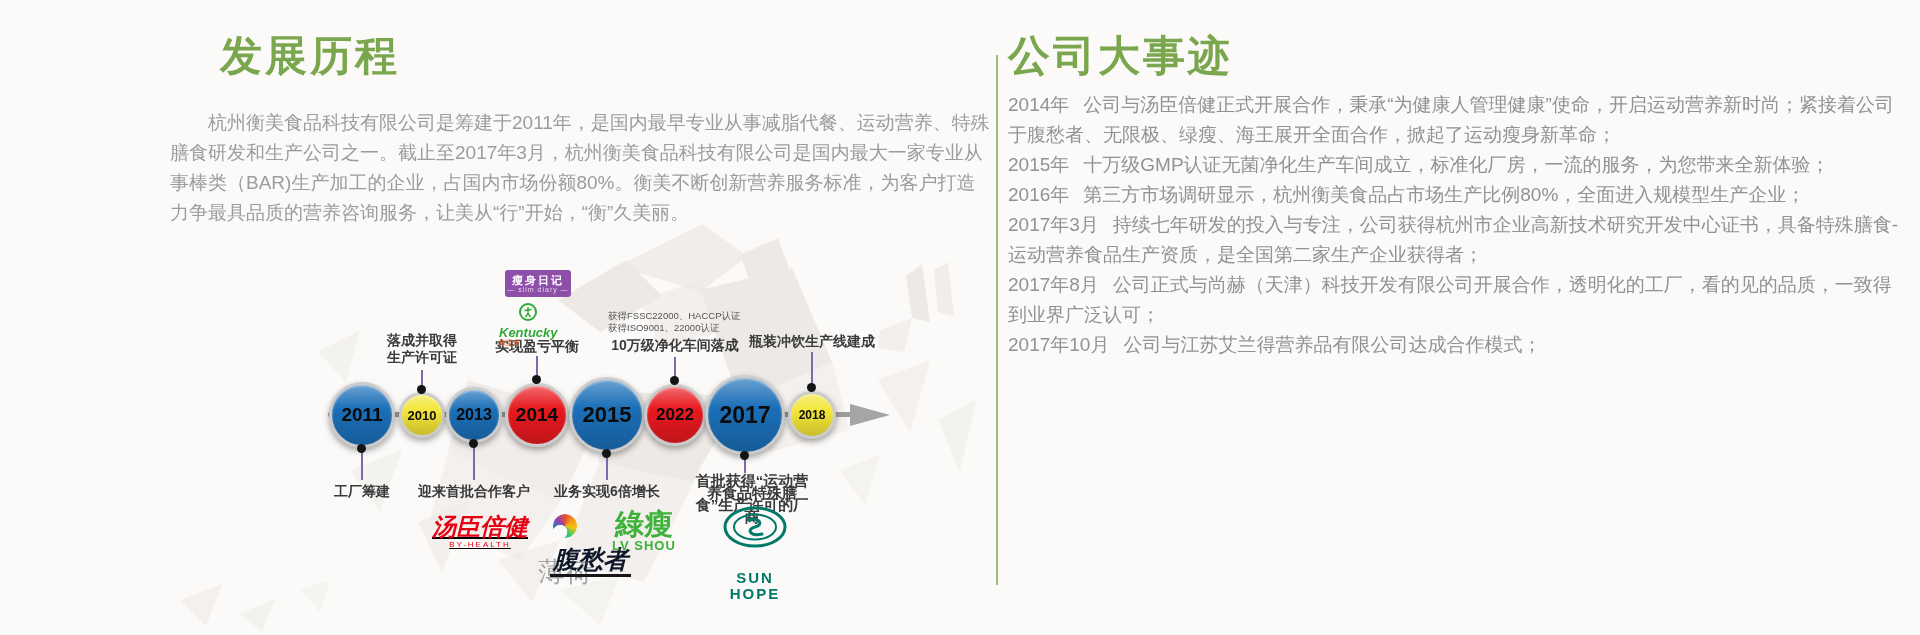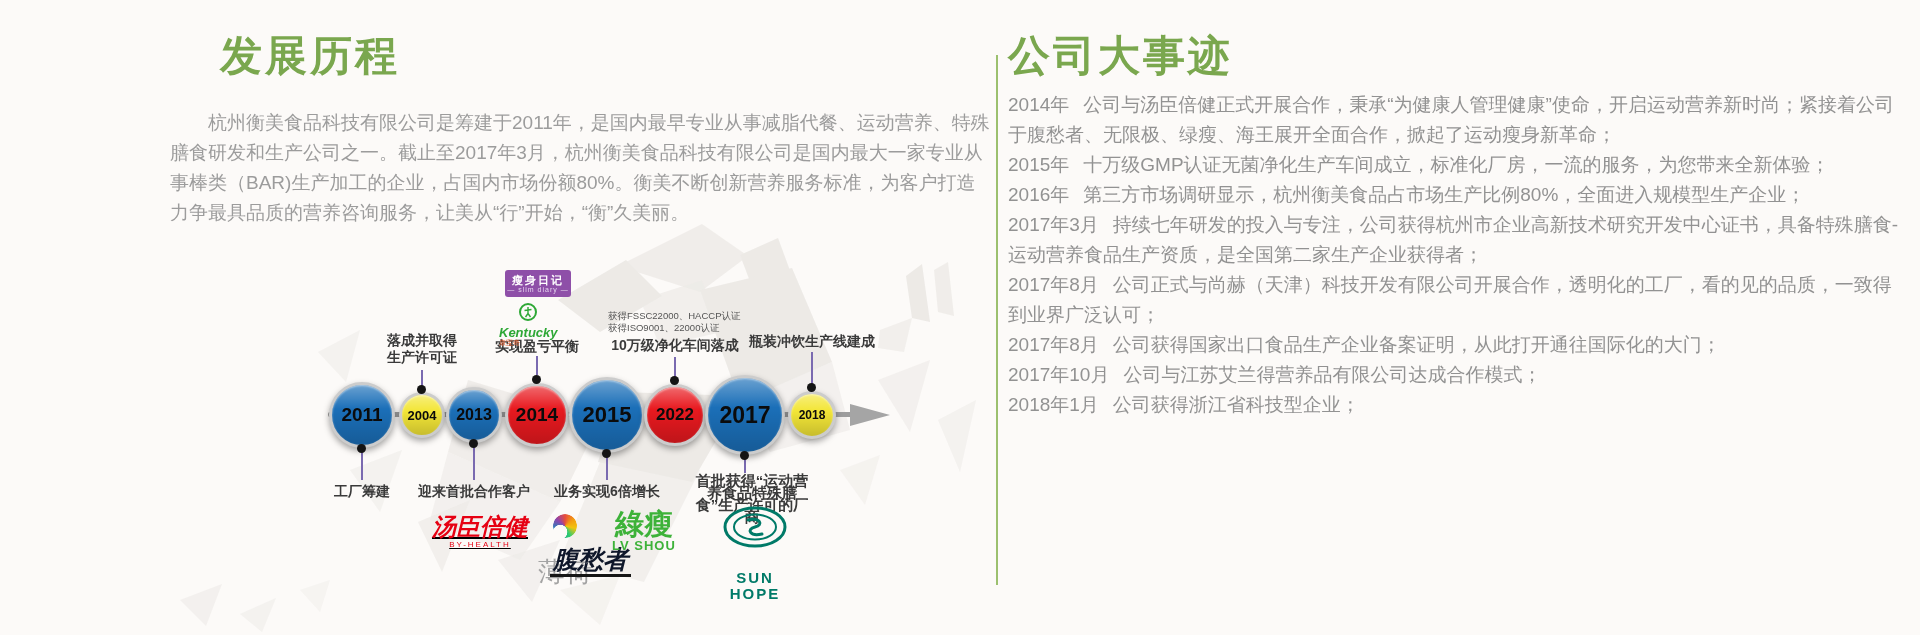--- a/index.html
+++ b/index.html
@@ -106,21 +106,21 @@
 
   <section>
     <h1 id="left-title" class="section-title">发展历程</h1>
 
     <p class="intro">杭州衡美食品科技有限公司是筹建于2011年，是国内最早专业从事减脂代餐、运动营养、特殊膳食研发和生产公司之一。截止至2017年3月，杭州衡美食品科技有限公司是国内最大一家专业从事棒类（BAR)生产加工的企业，占国内市场份额80%。衡美不断创新营养服务标准，为客户打造力争最具品质的营养咨询服务，让美从“行”开始，“衡”久美丽。</p>
 
     <div class="tl-line"></div>
     <div class="tl-arrow"></div>
     <div>
         <div class="node" style="left: 329px; top: 382px; width: 66px; height: 66px; font-size: 19px; background-color: rgb(27, 111, 184);">2011</div>
-        <div class="node" style="left: 399px; top: 392px; width: 46px; height: 46px; font-size: 13px; background-color: rgb(243, 230, 55);">2004</div>
+        <div class="node" style="left: 399px; top: 392px; width: 46px; height: 46px; font-size: 13px; background-color: rgb(243, 230, 55);">2010</div>
         <div class="node" style="left: 446px; top: 387px; width: 56px; height: 56px; font-size: 16px; background-color: rgb(27, 111, 184);">2013</div>
         <div class="node" style="left: 505px; top: 383px; width: 64px; height: 64px; font-size: 19px; background-color: rgb(232, 25, 31);">2014</div>
         <div class="node" style="left: 569px; top: 377px; width: 76px; height: 76px; font-size: 22px; background-color: rgb(27, 111, 184);">2015</div>
         <div class="node" style="left: 644px; top: 384px; width: 62px; height: 62px; font-size: 17px; background-color: rgb(232, 25, 31);">2022</div>
         <div class="node" style="left: 705px; top: 375px; width: 80px; height: 80px; font-size: 23px; background-color: rgb(27, 111, 184);">2017</div>
         <div class="node" style="left: 788px; top: 391px; width: 48px; height: 48px; font-size: 12px; background-color: rgb(243, 230, 55);">2018</div>
       </div>
 
     <div class="tl-label" style="left:384px;top:332px;width:76px;">落成并取得生产许可证</div>
     <div class="vline" style="left:421px;top:370px;height:18px;"></div>
@@ -204,19 +204,17 @@
   <div class="divider"></div>
 
   <section>
     <h1 id="right-title" class="section-title">公司大事迹</h1>
     <div class="events">
         <p class="event"><span class="ev-date">2014年</span><span class="ev-text">公司与汤臣倍健正式开展合作，秉承“为健康人管理健康”使命，开启运动营养新时尚；紧接着公司于腹愁者、无限极、绿瘦、海王展开全面合作，掀起了运动瘦身新革命；</span></p>
         <p class="event"><span class="ev-date">2015年</span><span class="ev-text">十万级GMP认证无菌净化生产车间成立，标准化厂房，一流的服务，为您带来全新体验；</span></p>
         <p class="event"><span class="ev-date">2016年</span><span class="ev-text">第三方市场调研显示，杭州衡美食品占市场生产比例80%，全面进入规模型生产企业；</span></p>
         <p class="event"><span class="ev-date">2017年3月</span><span class="ev-text">持续七年研发的投入与专注，公司获得杭州市企业高新技术研究开发中心证书，具备特殊膳食-运动营养食品生产资质，是全国第二家生产企业获得者；</span></p>
         <p class="event"><span class="ev-date">2017年8月</span><span class="ev-text">公司正式与尚赫（天津）科技开发有限公司开展合作，透明化的工厂，看的见的品质，一致得到业界广泛认可；</span></p>
-        <p class="event"><span class="ev-date">2017年8月</span><span class="ev-text">公司获得国家出口食品生产企业备案证明，从此打开通往国际化的大门；</span></p>
         <p class="event"><span class="ev-date">2017年10月</span><span class="ev-text">公司与江苏艾兰得营养品有限公司达成合作模式；</span></p>
-        <p class="event"><span class="ev-date">2018年1月</span><span class="ev-text">公司获得浙江省科技型企业；</span></p>
       </div>
   </section>
 
 </div>
 
 </body></html>

